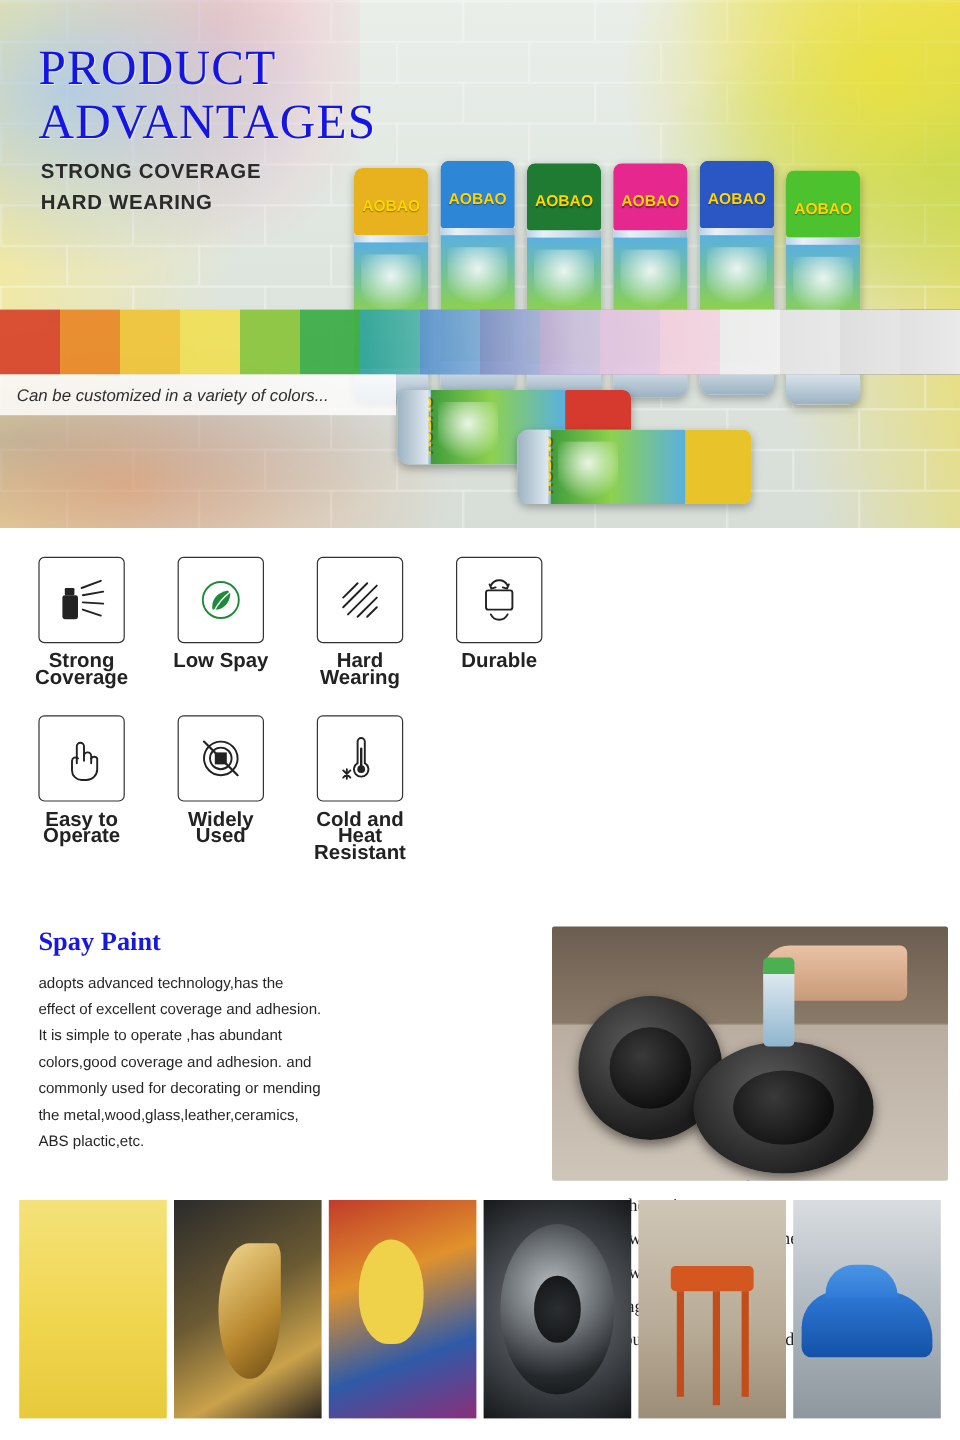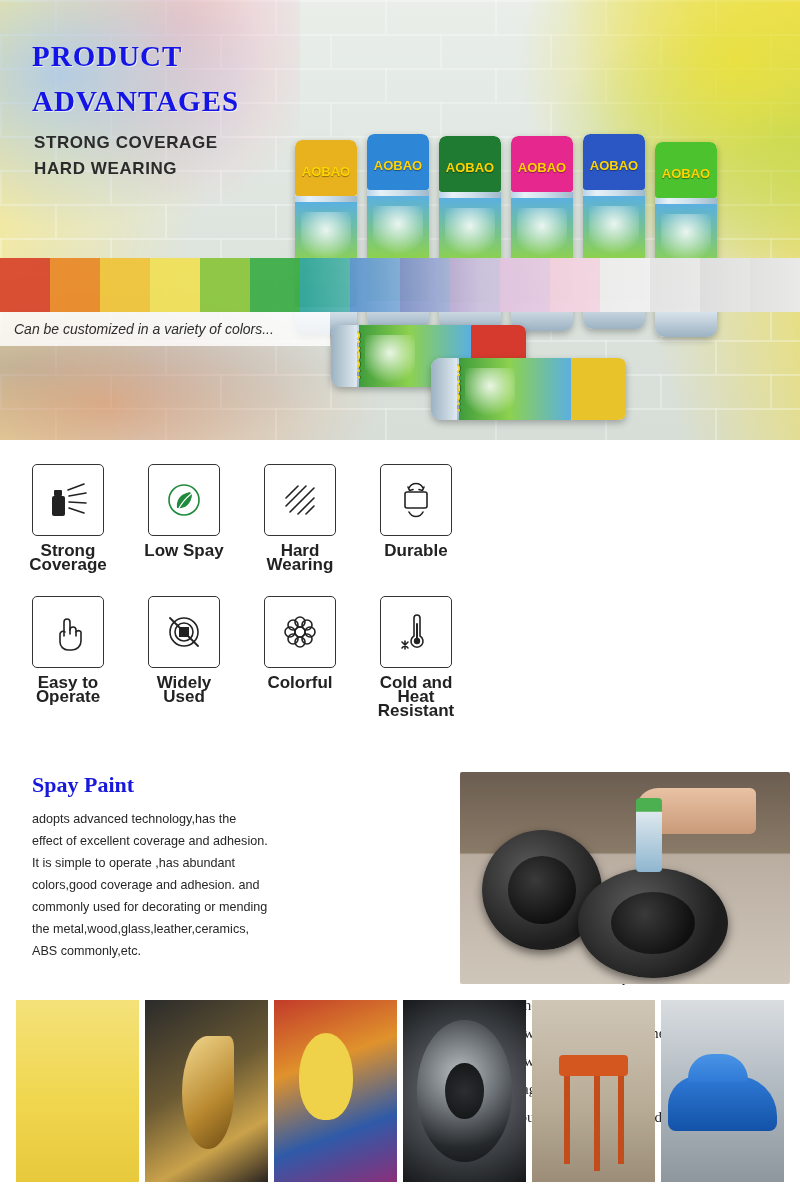--- a/index.html
+++ b/index.html
@@ -42,22 +42,22 @@
   }
   .hero-splash-c {
     position:absolute; left:0; bottom:0; width:420px; height:180px;
     background: radial-gradient(ellipse at 25% 80%, rgba(235,140,80,.55), rgba(255,255,255,0) 62%),
                 radial-gradient(ellipse at 5% 60%, rgba(80,130,190,.35), rgba(255,255,255,0) 60%);
   }
 
   .hero-title {
     position: absolute; left: 32px; top: 36px;
     font-family: "Liberation Serif", serif;
-    font-weight: bold;
-    font-size: 29px;
+    font-weight: normal;
+    font-size: 41px;
     line-height: 41px;
     letter-spacing: 1px;
     color: #1414e6;
     text-shadow: 1px 1px 0 rgba(255,255,255,.6);
   }
   .hero-title .l2 { display:block; margin-top: 4px; }
 
   .hero-sub {
     position:absolute; left:34px; top:130px;
     font-size: 17px; line-height: 26px;
@@ -521,36 +521,20 @@
               <circle cx="24" cy="24" r="9"></circle>
               <rect x="19" y="19" width="10" height="10" fill="#222" stroke="none"></rect>
               <path d="M10 10 L38 38" stroke-width="1.8"></path>
             </svg>
           </div>
           <div class="feat-cap">Widely Used</div>
         </div>
         <div class="feat feat-row2">
           <div class="feat-box">
             <svg width="48" height="48" viewBox="0 0 48 48" fill="none" stroke="#222" stroke-width="1.6" stroke-linecap="round" stroke-linejoin="round">
-              <circle cx="24" cy="24" r="5"></circle>
-              <circle cx="24" cy="14" r="5"></circle>
-              <circle cx="24" cy="34" r="5"></circle>
-              <circle cx="14" cy="24" r="5"></circle>
-              <circle cx="34" cy="24" r="5"></circle>
-              <circle cx="17" cy="17" r="5"></circle>
-              <circle cx="31" cy="17" r="5"></circle>
-              <circle cx="17" cy="31" r="5"></circle>
-              <circle cx="31" cy="31" r="5"></circle>
-            </svg>
-          </div>
-          <div class="feat-cap">Colorful</div>
-        </div>
-        <div class="feat feat-row2">
-          <div class="feat-box">
-            <svg width="48" height="48" viewBox="0 0 48 48" fill="none" stroke="#222" stroke-width="1.6" stroke-linecap="round" stroke-linejoin="round">
               <path d="M22 10 a3 3 0 0 1 6 0 v18 a6 6 0 1 1 -6 0z"></path>
               <circle cx="25" cy="33" r="3.2" fill="#222" stroke="none"></circle>
               <path d="M25 30 v-14" stroke-width="2"></path>
               <path d="M10 34 l6 6 M10 40 l6 -6 M13 33 v8"></path>
             </svg>
           </div>
           <div class="feat-cap">Cold and<br>Heat Resistant</div>
         </div>
       </div>
 
@@ -569,21 +553,21 @@
 
   <section class="desc">
     <h2 class="desc-title">Spay Paint</h2>
     <div class="desc-body">
       <div>adopts advanced technology,has the</div>
       <div>effect of excellent coverage and adhesion.</div>
       <div>It is simple to operate ,has abundant</div>
       <div>colors,good coverage and adhesion. and</div>
       <div>commonly used for decorating or mending</div>
       <div>the metal,wood,glass,leather,ceramics,</div>
-      <div>ABS commonly,etc.</div>
+      <div>ABS plactic,etc.</div>
     </div>
 
     <div class="desc-photo">
       <div class="wheel" style="left:22px; top:58px; width:120px; height:120px;"></div>
       <div class="wheel" style="left:118px; top:96px; width:150px; height:110px;"></div>
       <div class="hand"></div>
       <div class="sprcan-sm"></div>
     </div>
   </section>
 

